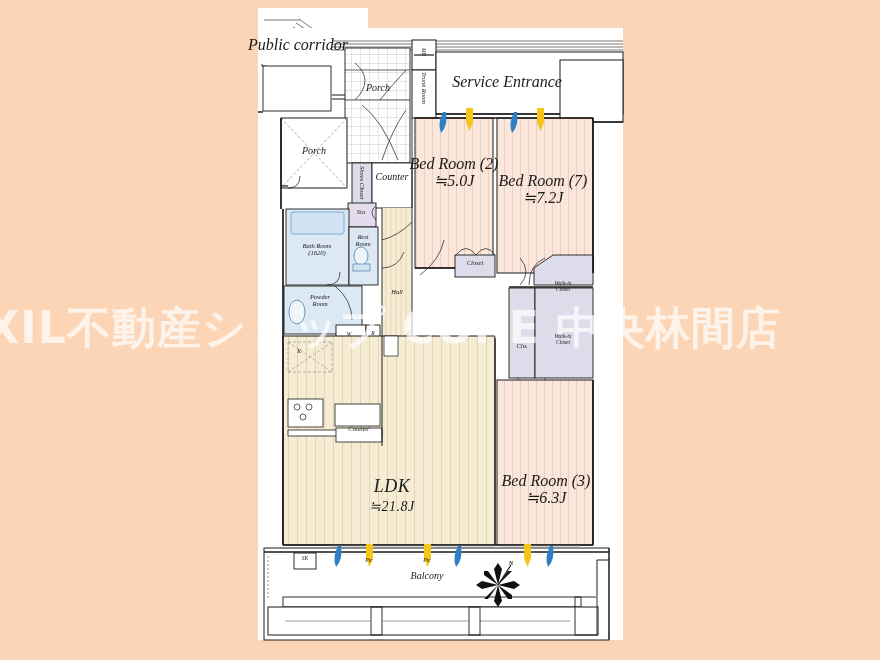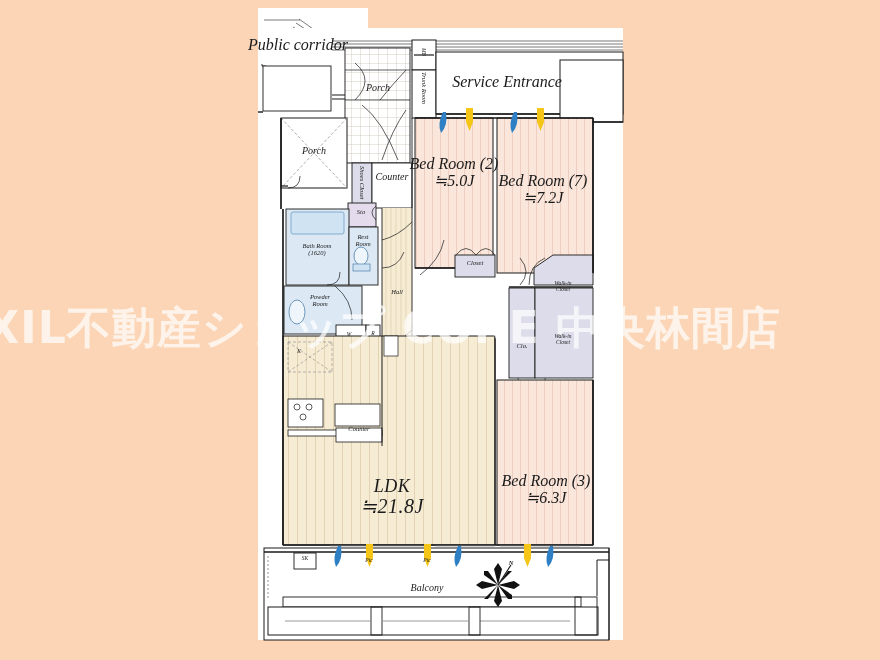--- a/index.html
+++ b/index.html
@@ -365,26 +365,26 @@
 
   <div class="lbl xs c" style="left:522px; top:343px;">Clo.</div>
 
   <div class="lbl med c" style="left:546px; top:473px;">
     <span>Bed Room (3)</span><br>
     <span>≒6.3J</span>
   </div>
 
   <div class="lbl big c" style="left:392px; top:477px;">
     <span>LDK</span><br>
-    <span class="med" style="font-size:20px">≒21.8J</span>
+    <span class="med" style="font-size:14px">≒21.8J</span>
   </div>
 
   <div class="lbl xs c" style="left:359px; top:426px;">Counter</div>
 
-  <div class="lbl sm c" style="left:427px; top:583px;">Balcony</div>
+  <div class="lbl sm c" style="left:427px; top:571px;">Balcony</div>
 
   <div class="lbl xxs c" style="left:305px; top:556px;">SK</div>
 
   <div class="lbl xxs c" style="left:369px; top:558px;">Ptc</div>
 
   <div class="lbl xxs c" style="left:427px; top:558px;">Ptc</div>
 
   <div class="lbl xs c" style="left:511px; top:560px; font-weight:bold;">N</div>
 
 </div>

